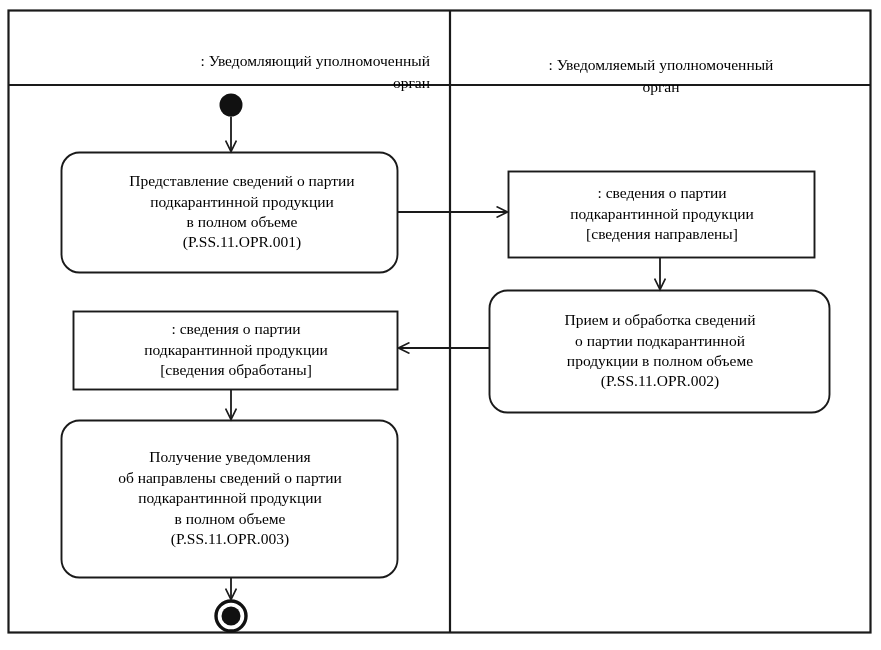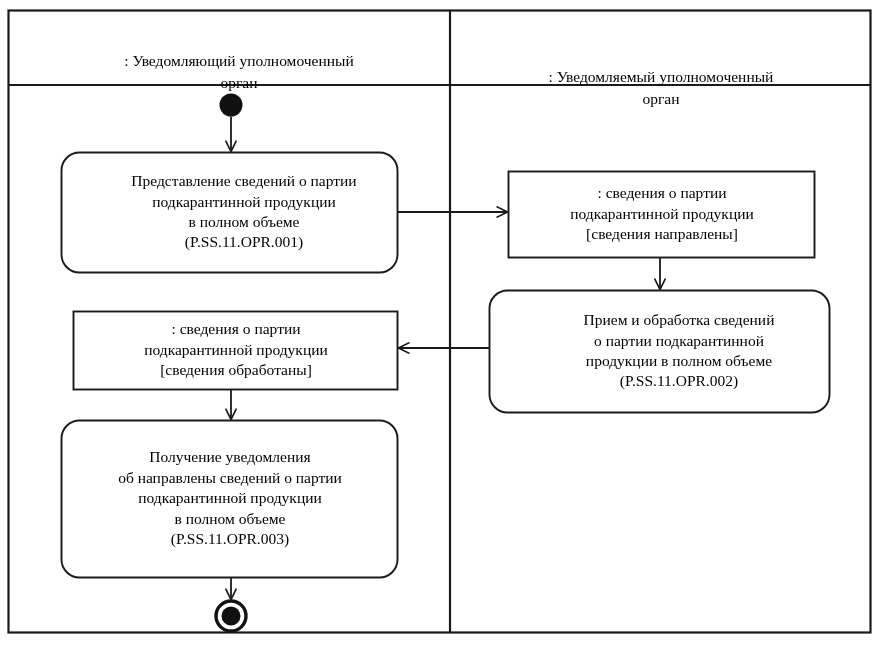--- a/index.html
+++ b/index.html
@@ -104,44 +104,44 @@
       <line x1="660" y1="257.5" x2="660" y2="289" marker-end="url(#arrowOpen)"></line>
 
       <path d="M489,348 L399,348" marker-end="url(#arrowOpen)"></path>
 
       <line x1="231" y1="389.5" x2="231" y2="419" marker-end="url(#arrowOpen)"></line>
 
       <line x1="231" y1="577.5" x2="231" y2="599" marker-end="url(#arrowOpen)"></line>
     </g>
   </svg>
 
-  <div class="lane-title" style="left:24px; top:28px; width:430px;">
+  <div class="lane-title" style="left:0; top:28px; width:430px;text-align:right;">
     <span>: Уведомляющий уполномоченный
 орган</span>
   </div>
 
-  <div class="lane-title" style="left:456px; top:44px; width:410px;">
+  <div class="lane-title" style="left:456px; top:32px; width:410px;">
     <span>: Уведомляемый уполномоченный
 орган</span>
   </div>
 
-  <div class="node-label" style="left:77px; top:153px; width:334px; height:118px;">
+  <div class="node-label" style="left:63px; top:153px; width:334px; height:118px;padding-left:12px;">
     <span>Представление сведений о партии
 подкарантинной продукции
 в полном объеме
 (P.SS.11.OPR.001)</span>
   </div>
 
   <div class="node-label" style="left:510px; top:172px; width:304px; height:84px;">
     <span>: сведения о партии
 подкарантинной продукции
 [сведения направлены]</span>
   </div>
 
-  <div class="node-label" style="left:491px; top:291px; width:338px; height:120px;margin-left:19px;">
+  <div class="node-label" style="left:491px; top:291px; width:338px; height:120px;">
     <span>Прием и обработка сведений
 о партии подкарантинной
 продукции в полном объеме
 (P.SS.11.OPR.002)</span>
   </div>
 
   <div class="node-label" style="left:75px; top:312px; width:322px; height:76px;">
     <span>: сведения о партии
 подкарантинной продукции
 [сведения обработаны]</span>

